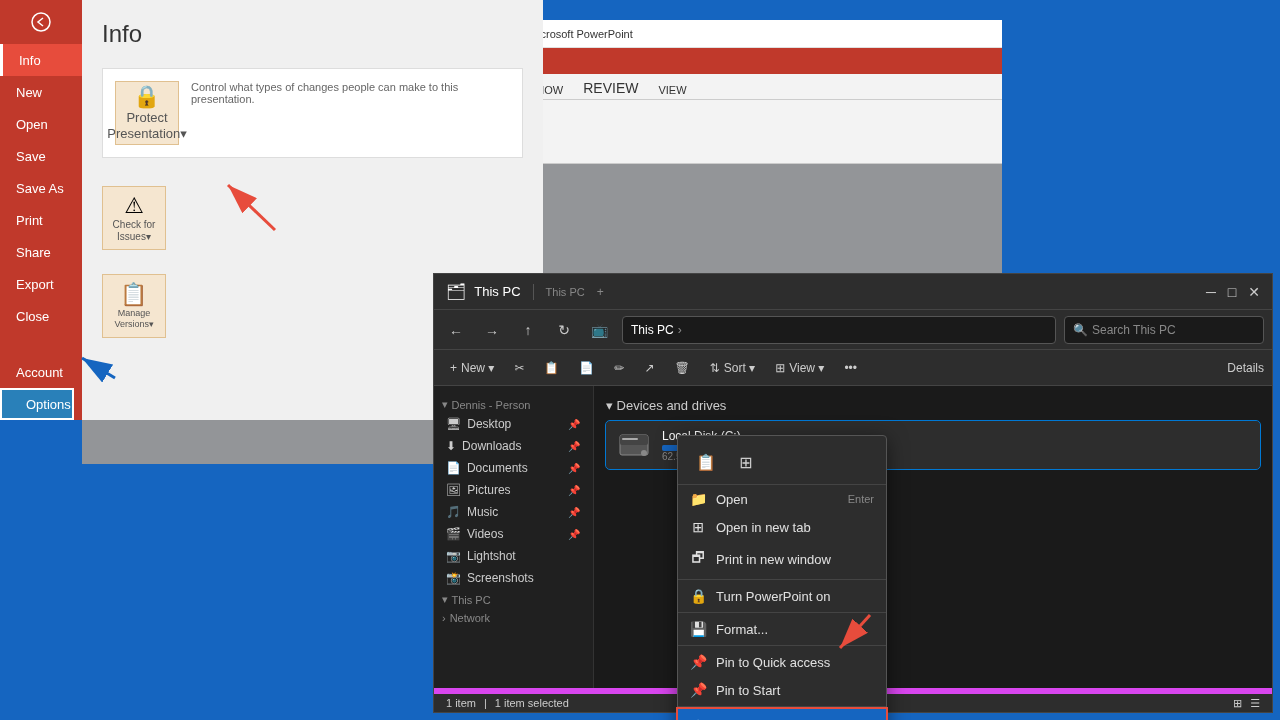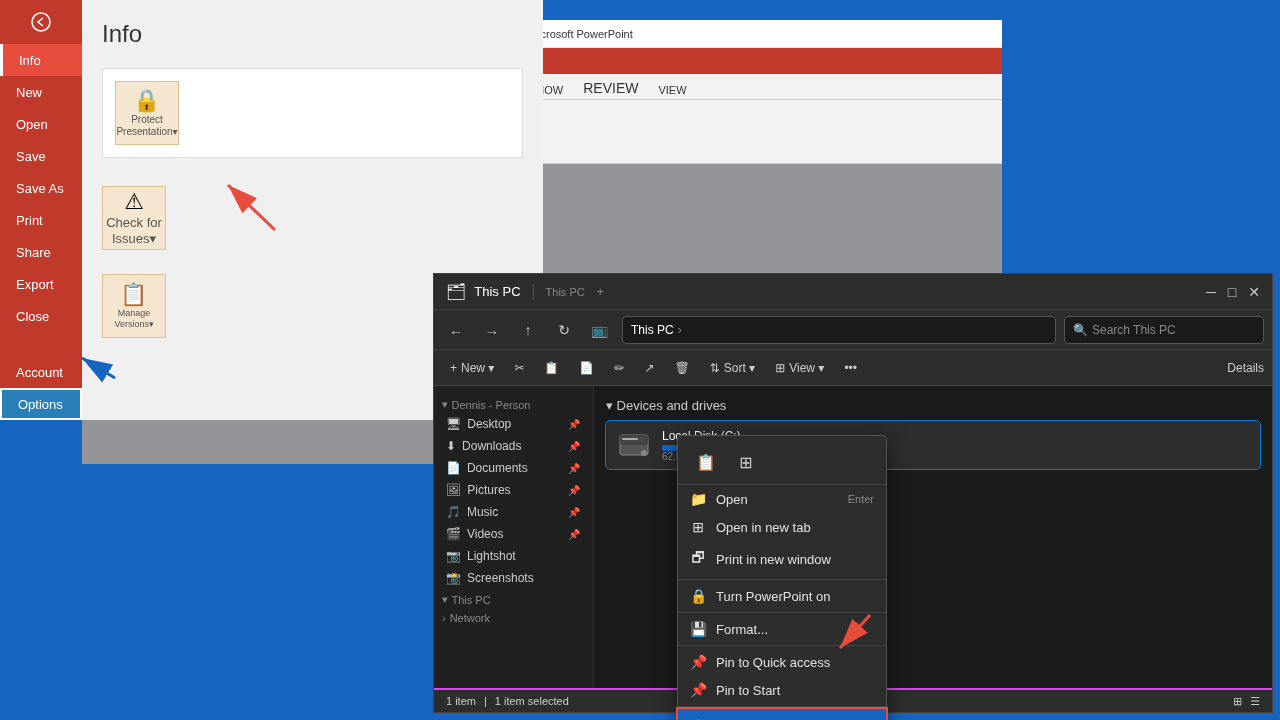--- a/index.html
+++ b/index.html
@@ -43,21 +43,21 @@
     .fe-main { flex: 1; background: #1a1a1a; padding: 12px; overflow-y: auto; }
     .fe-section-title { color: #ccc; font-size: 13px; margin-bottom: 8px; display: flex; align-items: center; gap: 4px; }
     .fe-drives { display: flex; flex-direction: column; gap: 4px; }
     .fe-drive-item { display: flex; align-items: center; gap: 8px; padding: 4px 8px; cursor: pointer; border-radius: 4px; position: relative; }
     .fe-drive-item.selected { background: #2d2d2d; outline: 1px solid #0078d4; }
     .fe-drive-info { flex: 1; }
     .fe-drive-name { font-size: 12px; color: #fff; }
     .fe-drive-bar-wrap { height: 6px; background: #444; border-radius: 2px; margin-top: 2px; width: 140px; }
     .fe-drive-bar { height: 6px; background: #1565c0; border-radius: 2px; }
     .fe-drive-size { font-size: 10px; color: #888; }
-    .fe-statusbar { height: 24px; background: #2d2d2d; border-top: 2px solid #d946ef; display: flex; align-items: center; padding: 0 12px; color: #ccc; font-size: 11px; gap: 8px; }
+    .fe-statusbar { height: 24px; background: #2d2d2d; border-top: 6px solid #d946ef; display: flex; align-items: center; padding: 0 12px; color: #ccc; font-size: 11px; gap: 8px; }
     .fe-statusbar-right { margin-left: auto; display: flex; gap: 8px; }
 
     
     .context-menu { position: absolute; top: 435px; left: 677px; width: 210px; background: #2d2d2d; border: 1px solid #555; border-radius: 4px; z-index: 100; box-shadow: 0 4px 20px rgba(0,0,0,0.5); padding: 4px 0; }
     .cm-item { display: flex; align-items: center; padding: 6px 12px; cursor: pointer; color: #e0e0e0; font-size: 13px; gap: 10px; position: relative; }
     .cm-item.highlighted { background: #1565c0; color: #fff; outline: 2px solid #e74c3c; }
     .cm-item-icon { width: 16px; text-align: center; font-size: 14px; }
     .cm-item-shortcut { margin-left: auto; color: #888; font-size: 11px; }
     .cm-separator { height: 1px; background: #444; margin: 2px 0; }
     .cm-top-icons { display: flex; align-items: center; gap: 8px; padding: 6px 12px; border-bottom: 1px solid #444; }
@@ -106,41 +106,42 @@
   <div class="file-sidebar-item">
     <span>Export</span>
   </div>
   <div class="file-sidebar-item">
     <span>Close</span>
   </div>
   <div style="flex:1;"></div>
   <div class="file-sidebar-item">
     <span>Account</span>
   </div>
-  <div style="background:#2980b9;border:2px solid #fff;width:82px;height:32px;display:flex;align-items:center;padding-left:16px;color:#fff;font-size:13px;cursor:pointer;">
+  <div style="background:#2980b9;border:2px solid #fff;width:74px;height:32px;display:flex;align-items:center;padding-left:24px;color:#fff;font-size:13px;cursor:pointer;">
     <span>Options</span>
   </div>
 </div>
 
 <div class="info-panel">
   <div class="info-title">Info</div>
 
   <div class="info-protect-box">
     <div class="protect-icon-wrap">
       <span style="font-size:22px;">🔒</span>
-      <span style="font-size:10px;color:#555;text-align:center;line-height:1.2;">Protect<br>Presentation▾</span>
+      <span style="font-size:13px;color:#555;text-align:center;line-height:1.2;">Protect<br>Presentation▾</span>
     </div>
     <div class="protect-text">
+      <p>Control what types of changes people can make to this presentation.</p>
     </div>
   </div>
 
   <div class="info-check-box">
     <div class="check-icon-wrap">
       <span style="font-size:22px;">⚠</span>
-      <span style="font-size:13px;color:#555;text-align:center;line-height:1.2;">Check for<br>Issues▾</span>
+      <span style="font-size:10px;color:#555;text-align:center;line-height:1.2;">Check for<br>Issues▾</span>
     </div>
   </div>
 
   <div class="info-check-box">
     <div class="manage-icon-wrap">
       <span style="font-size:22px;">📋</span>
       <span style="font-size:9px;color:#555;text-align:center;line-height:1.2;">Manage<br>Versions▾</span>
     </div>
   </div>
 </div>

